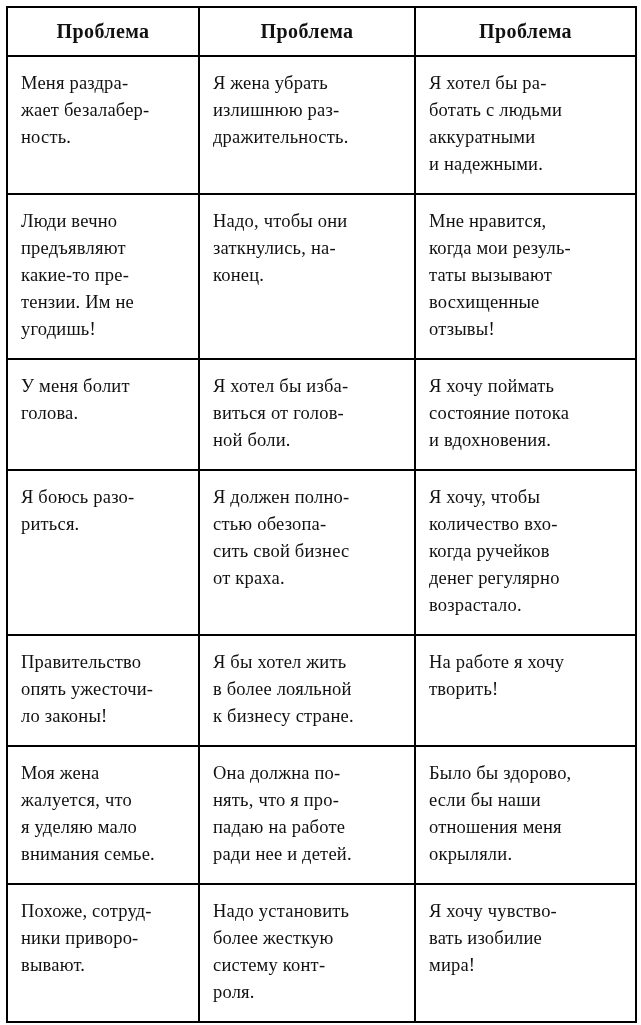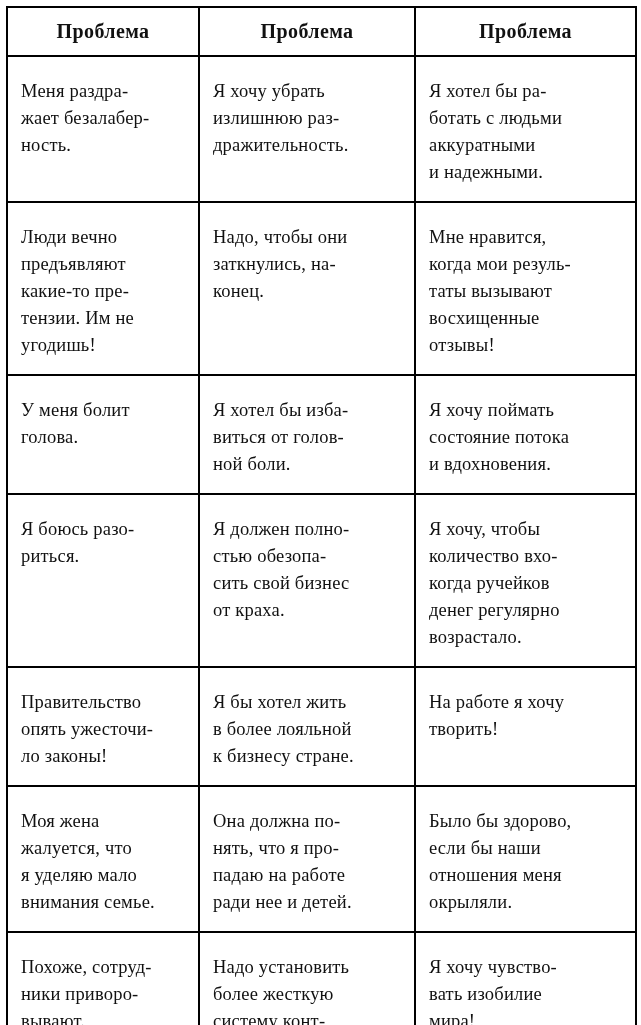--- a/index.html
+++ b/index.html
@@ -41,21 +41,21 @@
     font-weight: bold;
     text-align: center;
     font-size: 20px;
     line-height: 26px;
     padding: 10px 4px 11px 4px;
     letter-spacing: 0.4px;
   }
   .tbl td {
     font-size: 18.5px;
     line-height: 27px;
-    padding: 21px 8px 15px 13px;
+    padding: 13px 8px 15px 13px;
     letter-spacing: 0.2px;
     margin-top: 20px;
   }
 </style>
 </head>
 <body>
 
 <div class="page">
   <table class="tbl">
     <colgroup>
@@ -68,21 +68,21 @@
         <th>Проблема</th>
         <th>Проблема</th>
         <th>Проблема</th>
       </tr>
     </thead>
     <tbody>
       <tr>
         <td>Меня раздра-
 жает безалабер-
 ность.</td>
-        <td>Я хочу убрать
+        <td>Я жена убрать
 излишнюю раз-
 дражительность.</td>
         <td>Я хотел бы ра-
 ботать с людьми
 аккуратными
 и надежными.</td>
       </tr>
       <tr>
         <td>Люди вечно
 предъявляют

